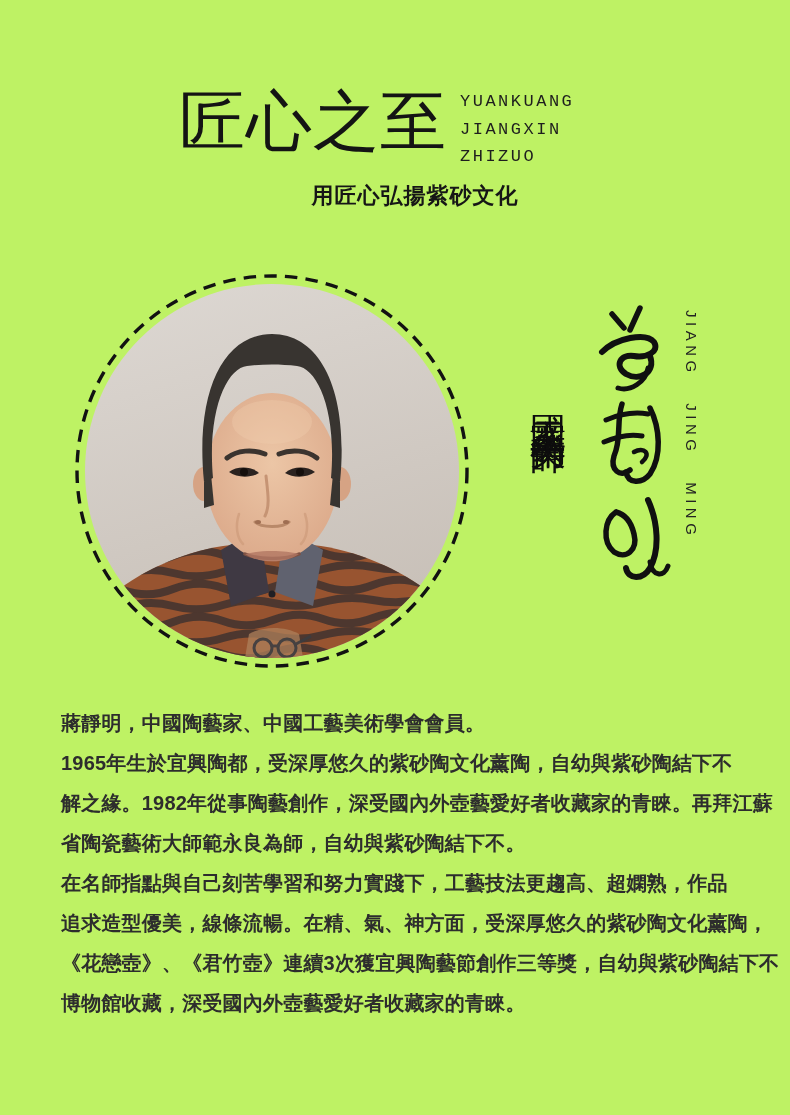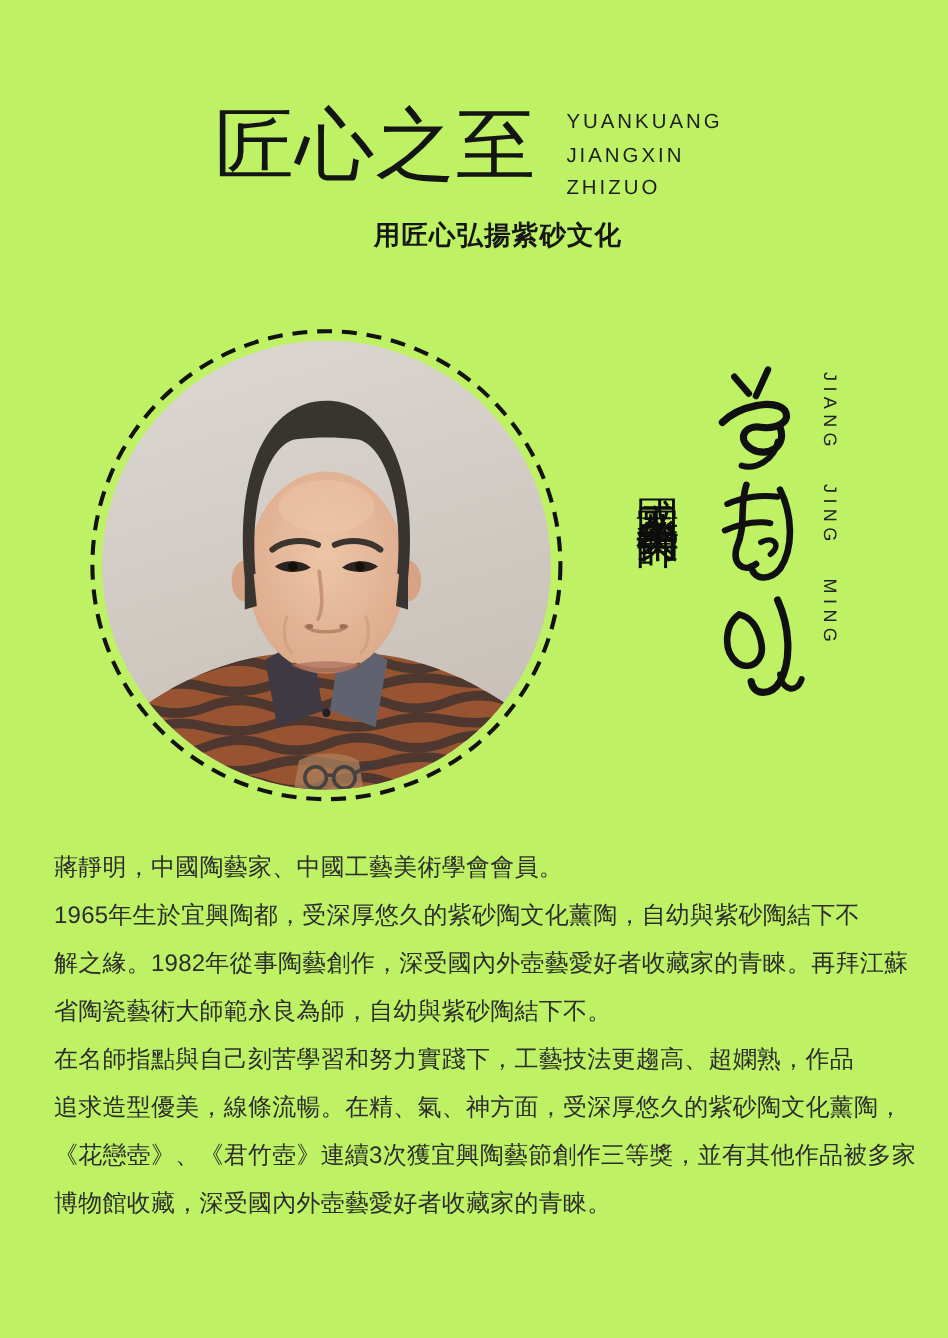--- a/index.html
+++ b/index.html
@@ -2,40 +2,40 @@
 <html><head>
 <meta charset="utf-8">
 <style>
   html,body{margin:0;padding:0;background:#ffffff;}
   .page{position:relative;width:790px;height:1115px;background:#bef264;overflow:hidden;
         font-family:"Liberation Sans","DejaVu Sans",sans-serif;}
 
   
   .main-title{position:absolute;left:179px;top:86px;font-family:"Liberation Serif","DejaVu Serif",serif;
       font-size:66px;line-height:72px;color:#141414;letter-spacing:1px;font-weight:400;white-space:nowrap;}
-  .romanized-block{position:absolute;left:472px;top:88px;font-family:Liberation Sans, sans-serif;
+  .romanized-block{position:absolute;left:460px;top:88px;font-family:Liberation Mono, monospace;
       font-size:17px;line-height:27.5px;letter-spacing:2.5px;color:#1e1e1e;}
   .subtitle{position:absolute;left:0;right:0;top:181px;text-align:center;font-size:22px;
       font-weight:700;color:#161616;letter-spacing:1px;padding-left:40px;}
 
   
   .photo-wrap{position:absolute;left:73px;top:272px;width:398px;height:398px;}
 
   
   .vertical-title{position:absolute;left:523px;top:386px;writing-mode:vertical-rl;text-orientation:upright;
       font-size:36px;letter-spacing:4px;color:#0d0d0d;font-weight:500;white-space:nowrap;}
   .signature{position:absolute;left:588px;top:304px;width:92px;height:280px;}
   .romanized-name{position:absolute;left:700px;top:310px;width:268px;height:18px;
       transform:rotate(90deg);transform-origin:0 0;font-size:15px;letter-spacing:4.5px;word-spacing:18px;
       color:#222;white-space:nowrap;}
   .sr-only{position:absolute;width:1px;height:1px;overflow:hidden;clip:rect(0 0 0 0);white-space:nowrap;}
 
   
   .bio{position:absolute;left:45px;top:703px;width:716px;color:#2d2d2d;}
-  .bio .line{height:40px;line-height:40px;font-size:20px;font-weight:400;white-space:nowrap;letter-spacing:0.2px;}
+  .bio .line{height:40px;line-height:40px;font-size:20px;font-weight:700;white-space:nowrap;letter-spacing:0.2px;margin-left:16px;}
 </style>
 </head>
 <body>
 
 <div class="page">
 
   <div class="main-title">匠心之至</div>
   <div class="romanized-block">
     <div>YUANKUANG</div>
     <div>JIANGXIN</div>
@@ -148,17 +148,17 @@
 
   <div class="romanized-name">JIANG JING MING</div>
 
   <div class="bio">
     <div class="line">蔣靜明，中國陶藝家、中國工藝美術學會會員。</div>
     <div class="line">1965年生於宜興陶都，受深厚悠久的紫砂陶文化薰陶，自幼與紫砂陶結下不</div>
     <div class="line">解之緣。1982年從事陶藝創作，深受國內外壺藝愛好者收藏家的青睞。再拜江蘇</div>
     <div class="line">省陶瓷藝術大師範永良為師，自幼與紫砂陶結下不。</div>
     <div class="line">在名師指點與自己刻苦學習和努力實踐下，工藝技法更趨高、超嫻熟，作品</div>
     <div class="line">追求造型優美，線條流暢。在精、氣、神方面，受深厚悠久的紫砂陶文化薰陶，</div>
-    <div class="line">《花戀壺》、《君竹壺》連續3次獲宜興陶藝節創作三等獎，並有其他作品被多家</div>
+    <div class="line">《花戀壺》、《君竹壺》連續3次獲宜興陶藝節創作三等獎，自幼與紫砂陶結下不</div>
     <div class="line">博物館收藏，深受國內外壺藝愛好者收藏家的青睞。</div>
   </div>
 
 </div>
 
 </body></html>

